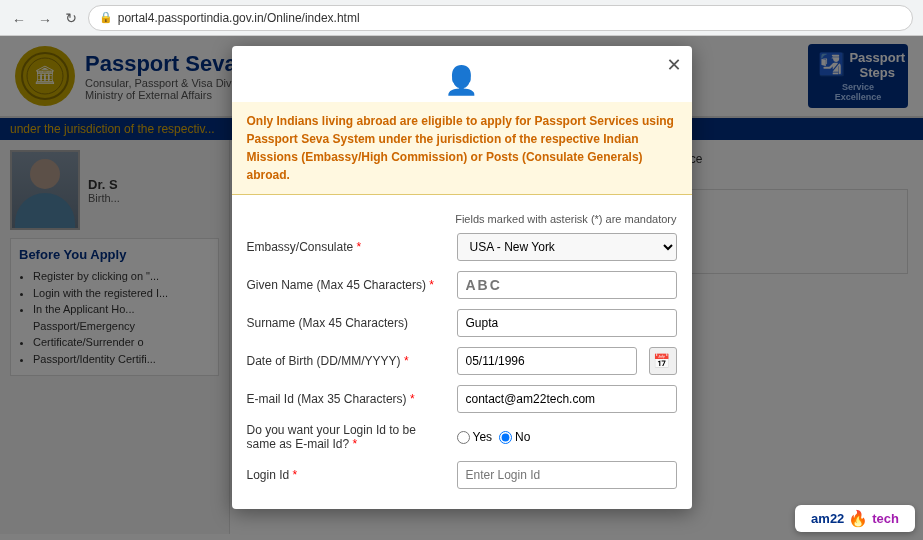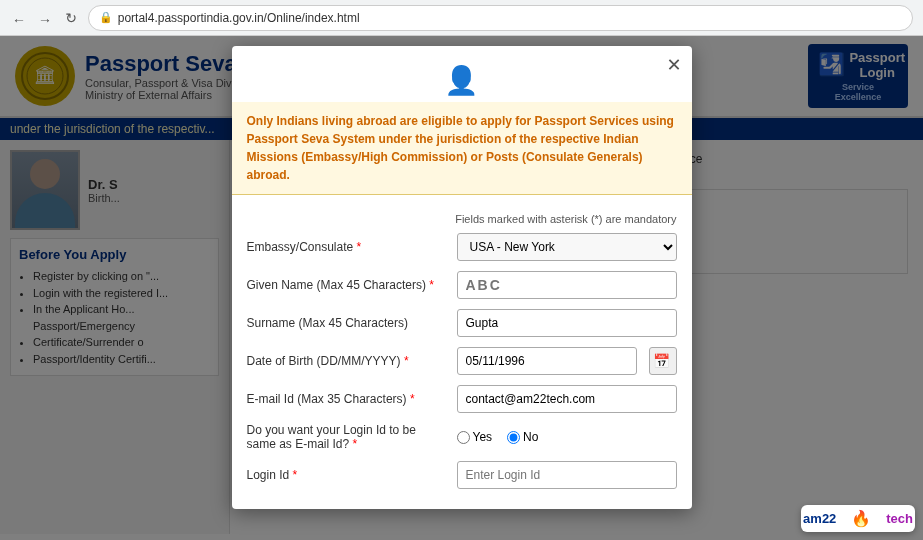--- a/index.html
+++ b/index.html
@@ -100,21 +100,21 @@
       text-align: center;
       font-size: 11px;
       font-weight: bold;
       width: 100px;
     }
 
     
     .nav-bar {
       background: #003087;
       padding: 4px 10px;
-      color: #fef9c3;
+      color: #eab308;
       font-size: 12px;
     }
 
     
     .main-layout {
       display: flex;
       height: calc(100% - 110px);
     }
 
     
@@ -316,21 +316,21 @@
       background: #f8f8f8;
     }
     .form-control.placeholder-abc {
       color: #aaa;
       font-size: 14px;
       font-weight: bold;
       letter-spacing: 2px;
     }
     .radio-group {
       display: flex;
-      gap: 15px;
+      gap: 7px;
       align-items: center;
     }
     .radio-group label {
       font-size: 12px;
       display: flex;
       align-items: center;
       gap: 3px;
       cursor: pointer;
     }
     .date-input-wrap {
@@ -359,24 +359,24 @@
       border-radius: 3px;
     }
 
     
     .am22tech-badge {
       position: fixed;
       bottom: 8px;
       right: 8px;
       background: white;
       border-radius: 6px;
-      padding: 4px 2px;
-      display: flex;
-      align-items: center;
-      gap: 15px;
+      padding: 4px 16px;
+      display: flex;
+      align-items: center;
+      gap: 4px;
       box-shadow: 0 2px 6px rgba(0,0,0,0.3);
       font-size: 13px;
       font-weight: bold;
       z-index: 200;
     }
     .am22-text { color: #003087; }
     .am22-fire { color: #ff4400; font-size: 16px; }
     .am22-tech { color: #a21caf; }
   </style>
 </head>
@@ -407,21 +407,21 @@
         <h1>Passport Seva at Indian Embassies and Consulates</h1>
         <p>Consular, Passport &amp; Visa Division</p>
         <p>Ministry of External Affairs</p>
       </div>
     </div>
     <div class="passport-seva-logo">
       <div style="display:flex;align-items:center;gap:4px;">
         <span style="font-size:22px;">🛂</span>
         <div>
           <div style="font-size:13px;font-weight:bold;">Passport</div>
-          <div style="font-size:13px;font-weight:bold;">Login</div>
+          <div style="font-size:13px;font-weight:bold;">Steps</div>
         </div>
       </div>
       <div style="font-size:9px;color:#aaccff;margin-top:2px;">Service Excellence</div>
     </div>
   </div>
 
   <div class="nav-bar">
     <span>under the jurisdiction of the respectiv...</span>
   </div>
 

